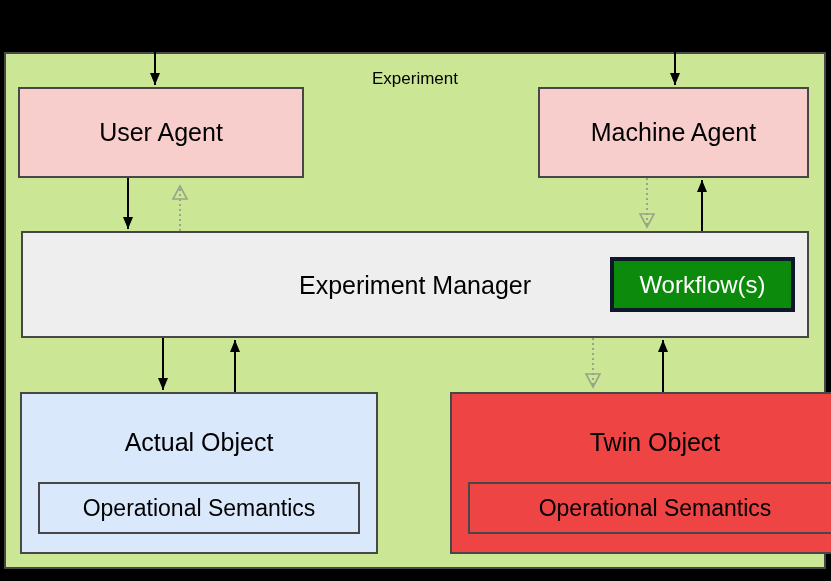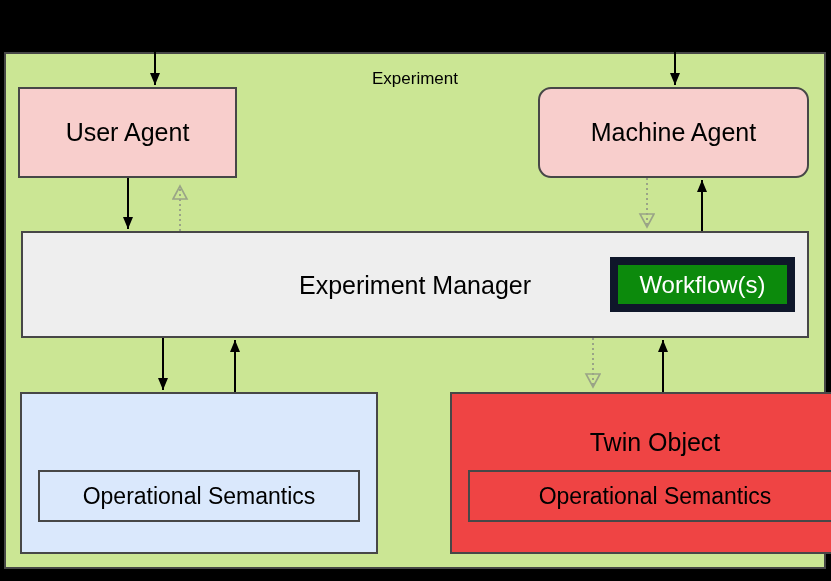--- a/index.html
+++ b/index.html
@@ -32,39 +32,38 @@
     position: absolute;
     box-sizing: border-box;
     border: 2px solid #474747;
     display: flex;
     align-items: center;
     justify-content: center;
     text-align: center;
     font-size: 25px;
   }
   .node-user-agent {
-    left: 18px; top: 87px; width: 219px; height: 91px;
+    left: 18px; top: 87px; width: 286px; height: 91px;
     background: #f8cecc;
   }
   .node-machine-agent {
     left: 538px; top: 87px; width: 271px; height: 91px;
     background: #f8cecc;
-    border-radius: 13px;
   }
   .node-manager {
     left: 21px; top: 231px; width: 788px; height: 107px;
     background: #eeeeee;
     flex-direction: row;
     line-height: 36px;
   }
   .node-workflow {
     position: absolute;
     left: 587px; top: 24px; width: 185px; height: 55px;
     background: #0c8a0c;
-    border: 8px solid #0f172a;
+    border: 4px solid #0f172a;
     box-sizing: border-box;
     color: #ffffff;
     font-size: 24px;
     display: flex;
     align-items: center;
     justify-content: center;
     text-align: center;
   }
   .node-object {
     flex-direction: column;
@@ -78,21 +77,21 @@
     left: 450px; top: 392px; width: 410px; height: 162px;
     background: #ef4444;
   }
   .object-label {
     margin-top: 32px;
     font-size: 25px;
     line-height: 32px;
   }
   .semantics-box {
     position: absolute;
-    left: 16px; right: 16px; top: 76px; height: 52px;
+    left: 16px; right: 16px; top: 88px; height: 52px;
     border: 2px solid #474747;
     box-sizing: border-box;
     display: flex;
     align-items: center;
     justify-content: center;
     font-size: 23px;
     background: inherit;
   }
   .arrow-layer {
     position: absolute;
@@ -119,20 +118,21 @@
   </div>
 
   <div class="node node-manager">
     <div>Experiment Manager</div>
     <div class="node-workflow">
       <span>Workflow(s)</span>
     </div>
   </div>
 
   <div class="node node-object node-actual">
+    <div class="object-label">Actual Object</div>
     <div class="semantics-box">
       <span>Operational Semantics</span>
     </div>
   </div>
 
   <div class="node node-object node-twin">
     <div class="object-label">Twin Object</div>
     <div class="semantics-box">
       <span>Operational Semantics</span>
     </div>

